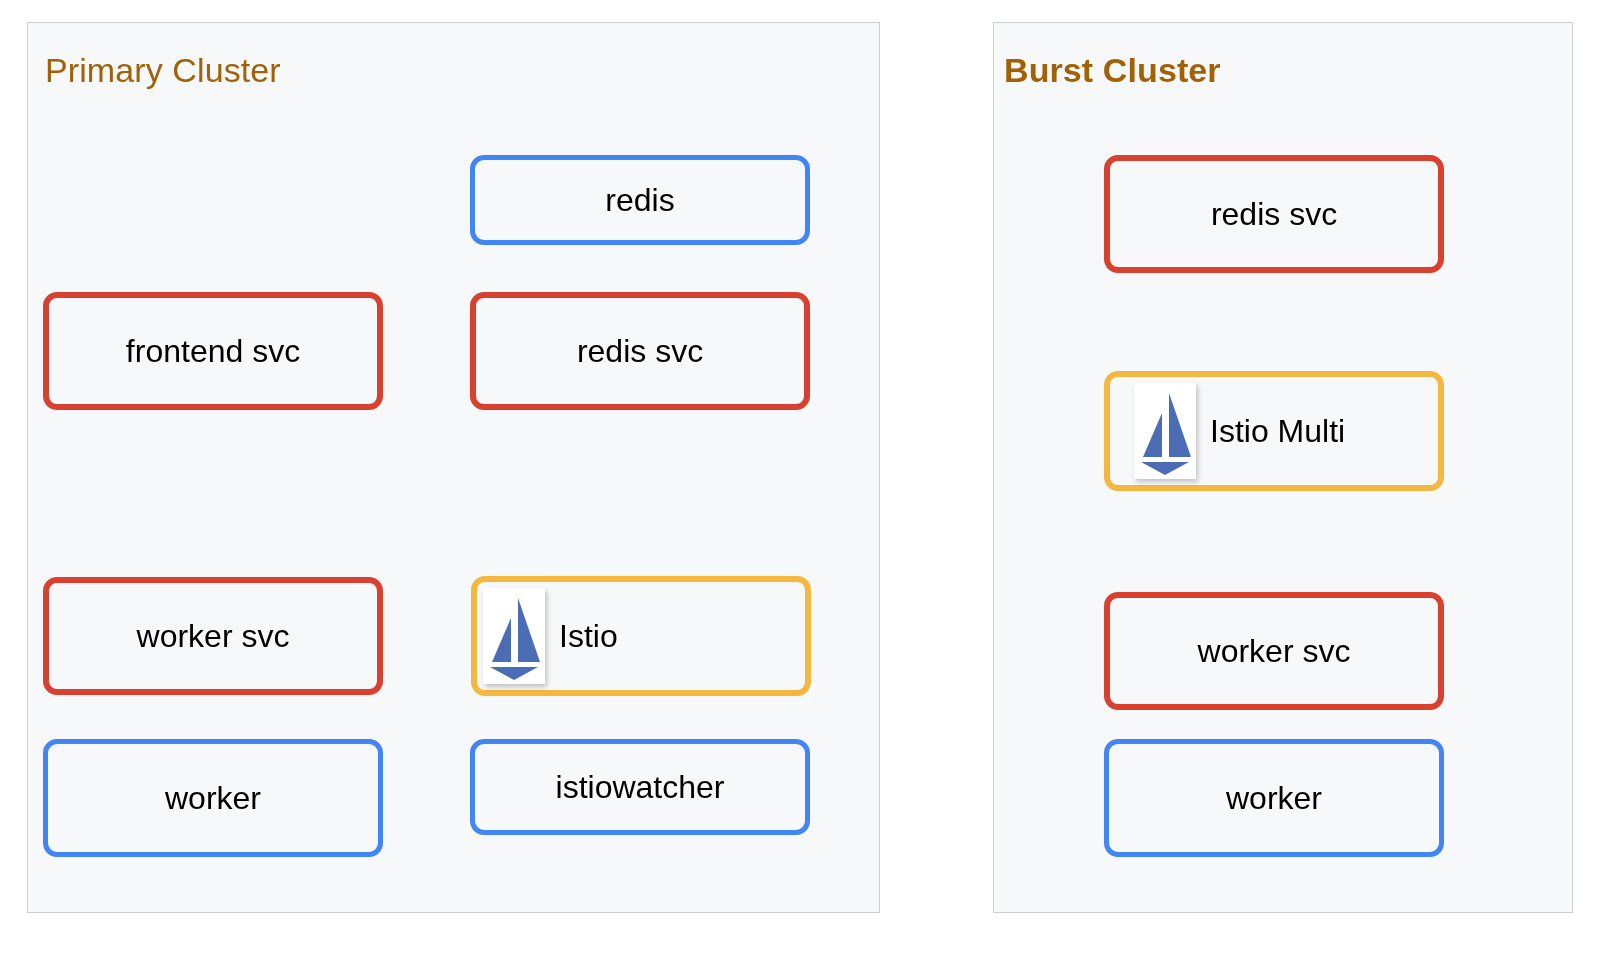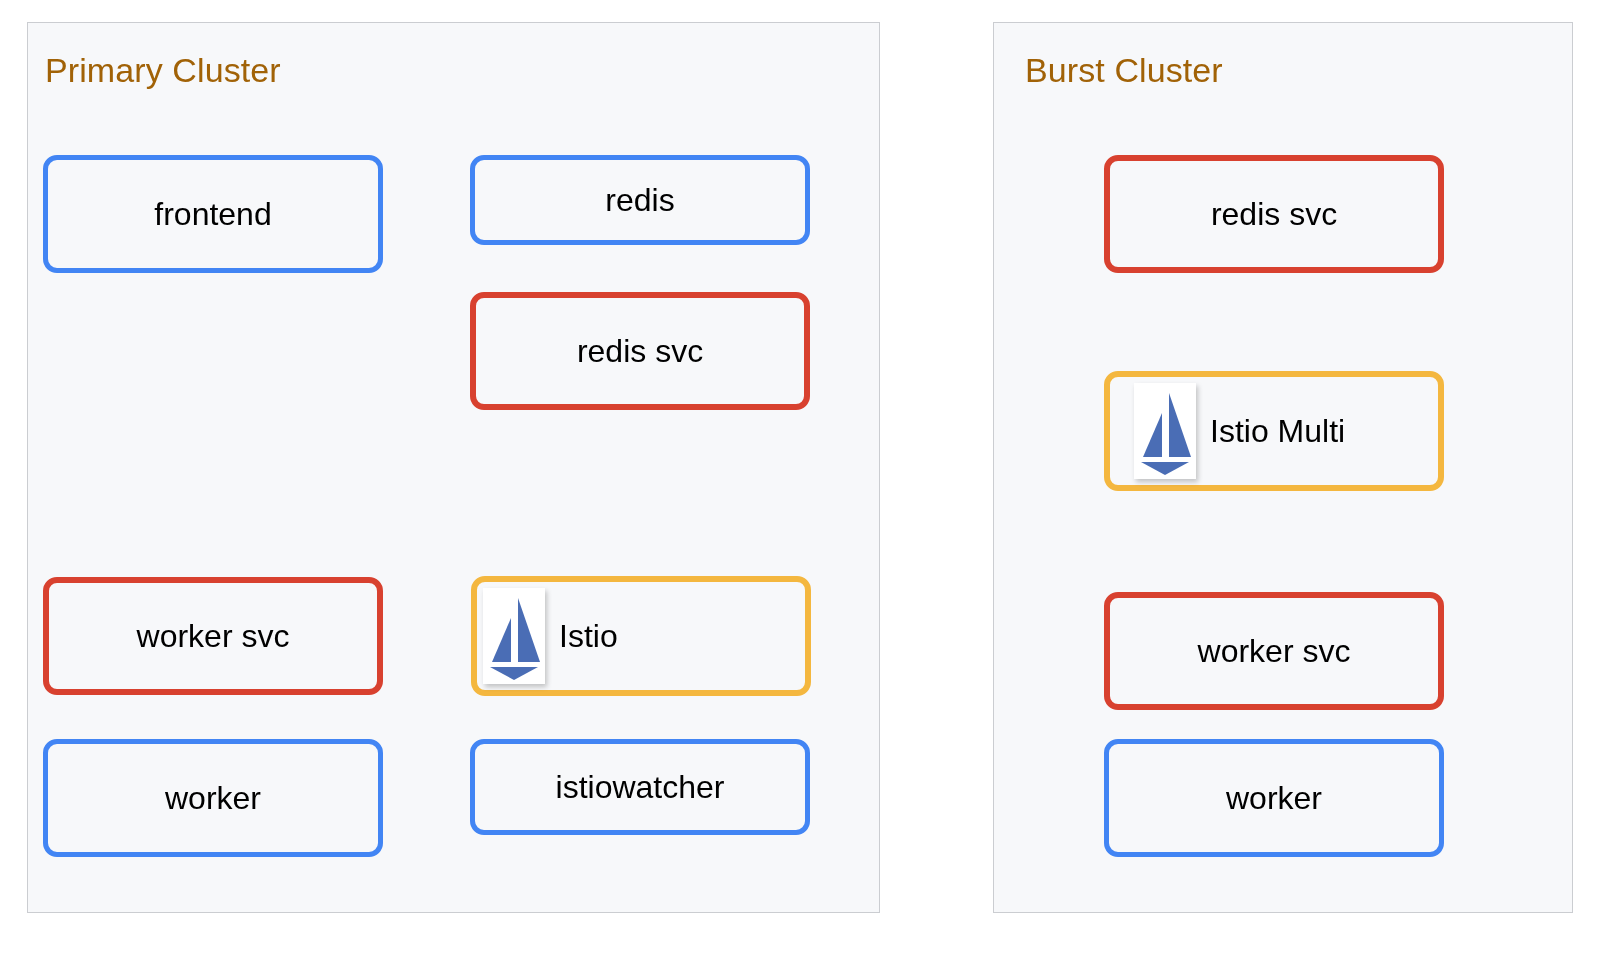--- a/index.html
+++ b/index.html
@@ -79,27 +79,27 @@
   .node.with-logo .label { font-size: 32px; }
 </style>
 </head>
 <body>
 
 <div class="canvas">
 
   <div class="cluster" style="left:27px; top:22px; width:853px; height:891px;"></div>
   <div class="cluster-title" style="left:45px; top:50px;">Primary Cluster</div>
 
-  <div class="node blue" style="left:43px; top:155px; width:340px; height:118px;">
-    <span class="label">frontend</span>
-  </div>
   <div class="node blue" style="left:470px; top:155px; width:340px; height:90px;">
     <span class="label">redis</span>
   </div>
 
+  <div class="node red" style="left:43px; top:292px; width:340px; height:118px;">
+    <span class="label">frontend svc</span>
+  </div>
   <div class="node red" style="left:470px; top:292px; width:340px; height:118px;">
     <span class="label">redis svc</span>
   </div>
 
   <div class="node red" style="left:43px; top:577px; width:340px; height:118px;">
     <span class="label">worker svc</span>
   </div>
   <div class="node yellow with-logo" style="left:471px; top:576px; width:340px; height:120px; ">
     <span class="logo-badge">
       <svg viewBox="0 0 62 96" xmlns="http://www.w3.org/2000/svg">
@@ -120,21 +120,21 @@
   </div>
 
   <div class="node blue" style="left:43px; top:739px; width:340px; height:118px;">
     <span class="label">worker</span>
   </div>
   <div class="node blue" style="left:470px; top:739px; width:340px; height:96px;">
     <span class="label">istiowatcher</span>
   </div>
 
   <div class="cluster" style="left:993px; top:22px; width:580px; height:891px;"></div>
-  <div class="cluster-title" style="left:1025px; top:50px;">Burst Cluster</div>
+  <div class="cluster-title" style="left:1004px; top:50px;font-weight:bold;">Burst Cluster</div>
 
   <div class="node red" style="left:1104px; top:155px; width:340px; height:118px;">
     <span class="label">redis svc</span>
   </div>
 
   <div class="node yellow with-logo" style="left:1104px; top:371px; width:340px; height:120px; padding-left:24px;">
     <span class="logo-badge">
       <svg viewBox="0 0 62 96" xmlns="http://www.w3.org/2000/svg">
         <rect x="0" y="0" width="62" height="96" fill="#ffffff"></rect>
         <polygon points="35,10 35,74 57,74" fill="#4a6db5"></polygon>

